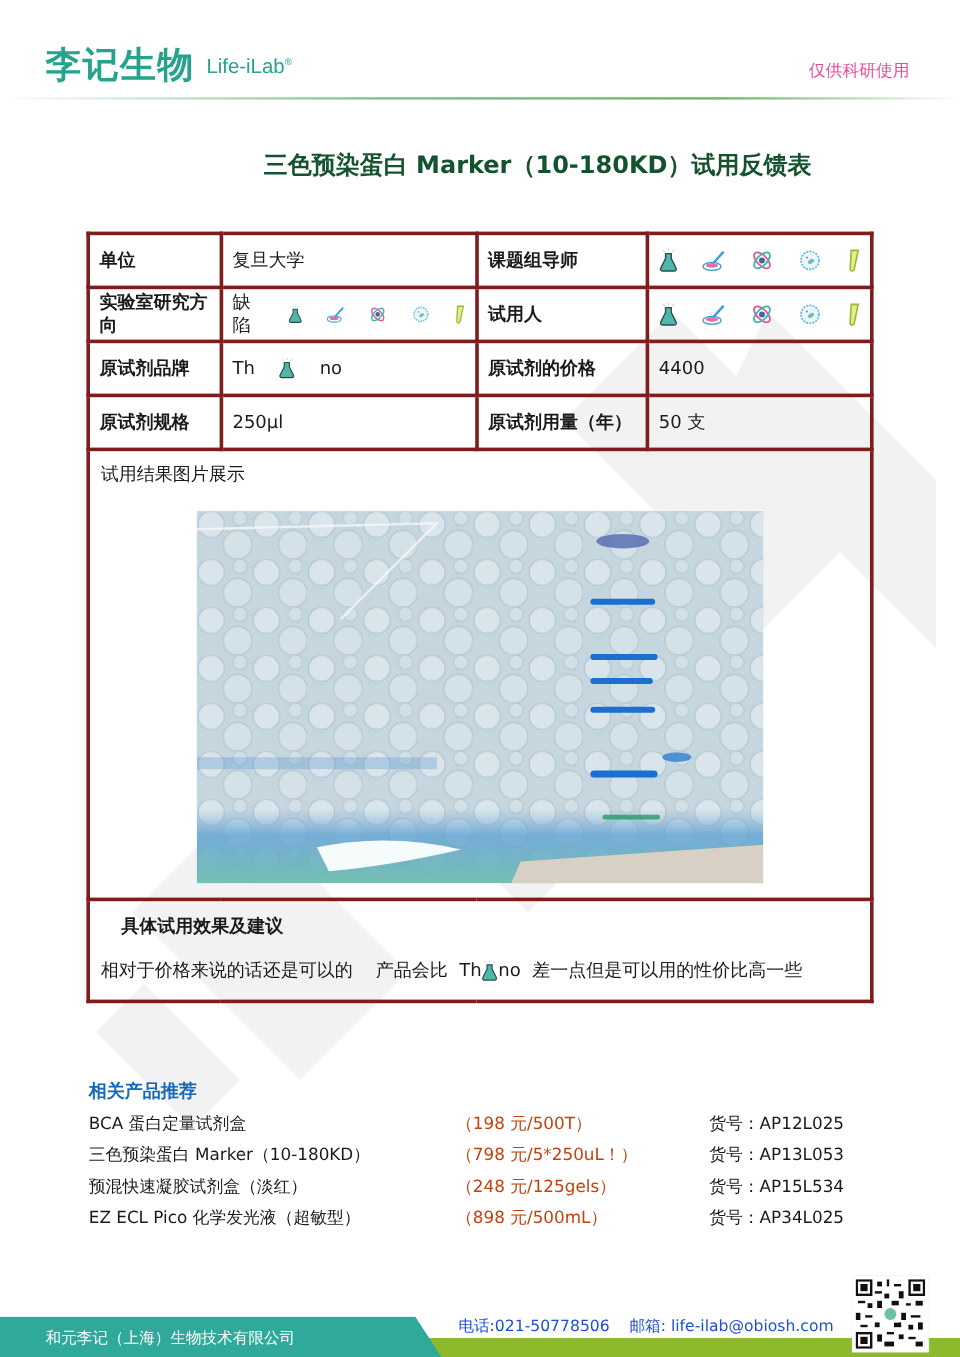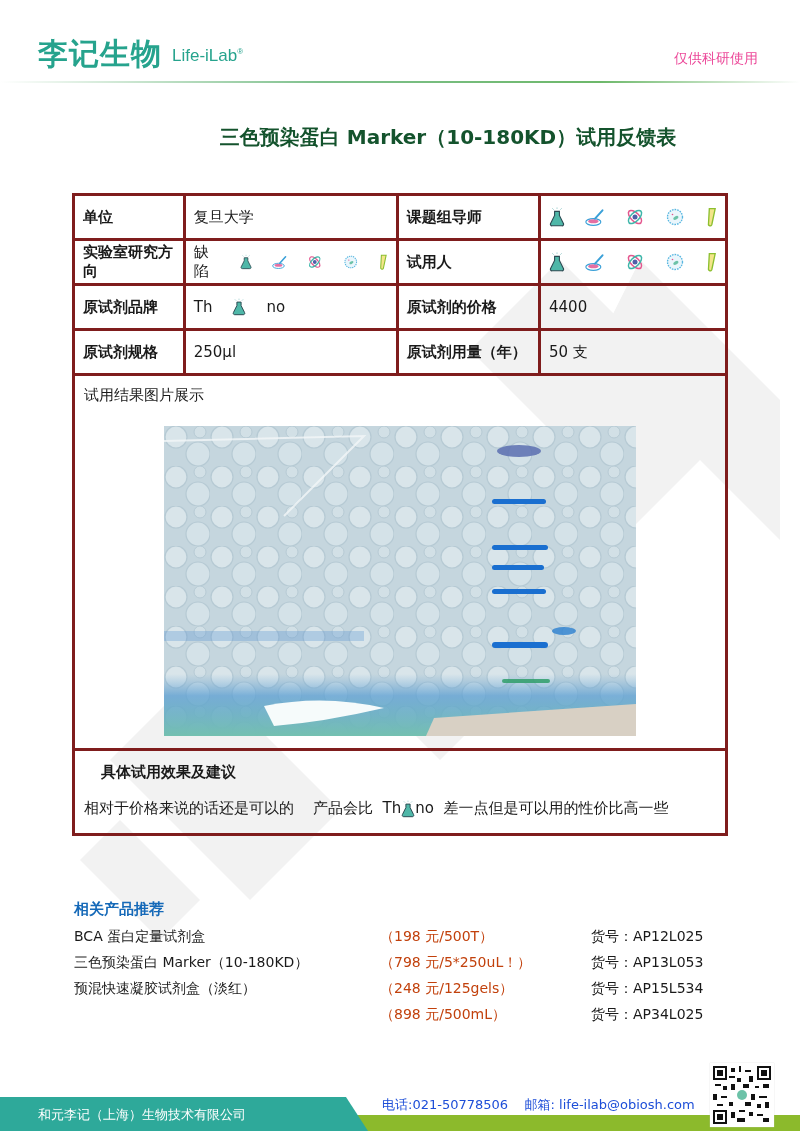--- a/index.html
+++ b/index.html
@@ -282,20 +282,21 @@
     <span class="prod-name">三色预染蛋白 Marker（10-180KD）</span>
     <span class="prod-price">（798 元/5*250uL！）</span>
     <span class="prod-code">货号：AP13L053</span>
   </div>
   <div class="prod-row">
     <span class="prod-name">预混快速凝胶试剂盒（淡红）</span>
     <span class="prod-price">（248 元/125gels）</span>
     <span class="prod-code">货号：AP15L534</span>
   </div>
   <div class="prod-row">
+    <span class="prod-name">EZ ECL Pico 化学发光液（超敏型）</span>
     <span class="prod-price">（898 元/500mL）</span>
     <span class="prod-code">货号：AP34L025</span>
   </div>
 </div>
 
 <div class="footer">
   <div class="footer-green"></div>
   <div class="footer-teal"></div>
   <div class="footer-company">和元李记（上海）生物技术有限公司</div>
   <div class="footer-contact">电话:021-50778506    邮箱: life-ilab@obiosh.com</div>

